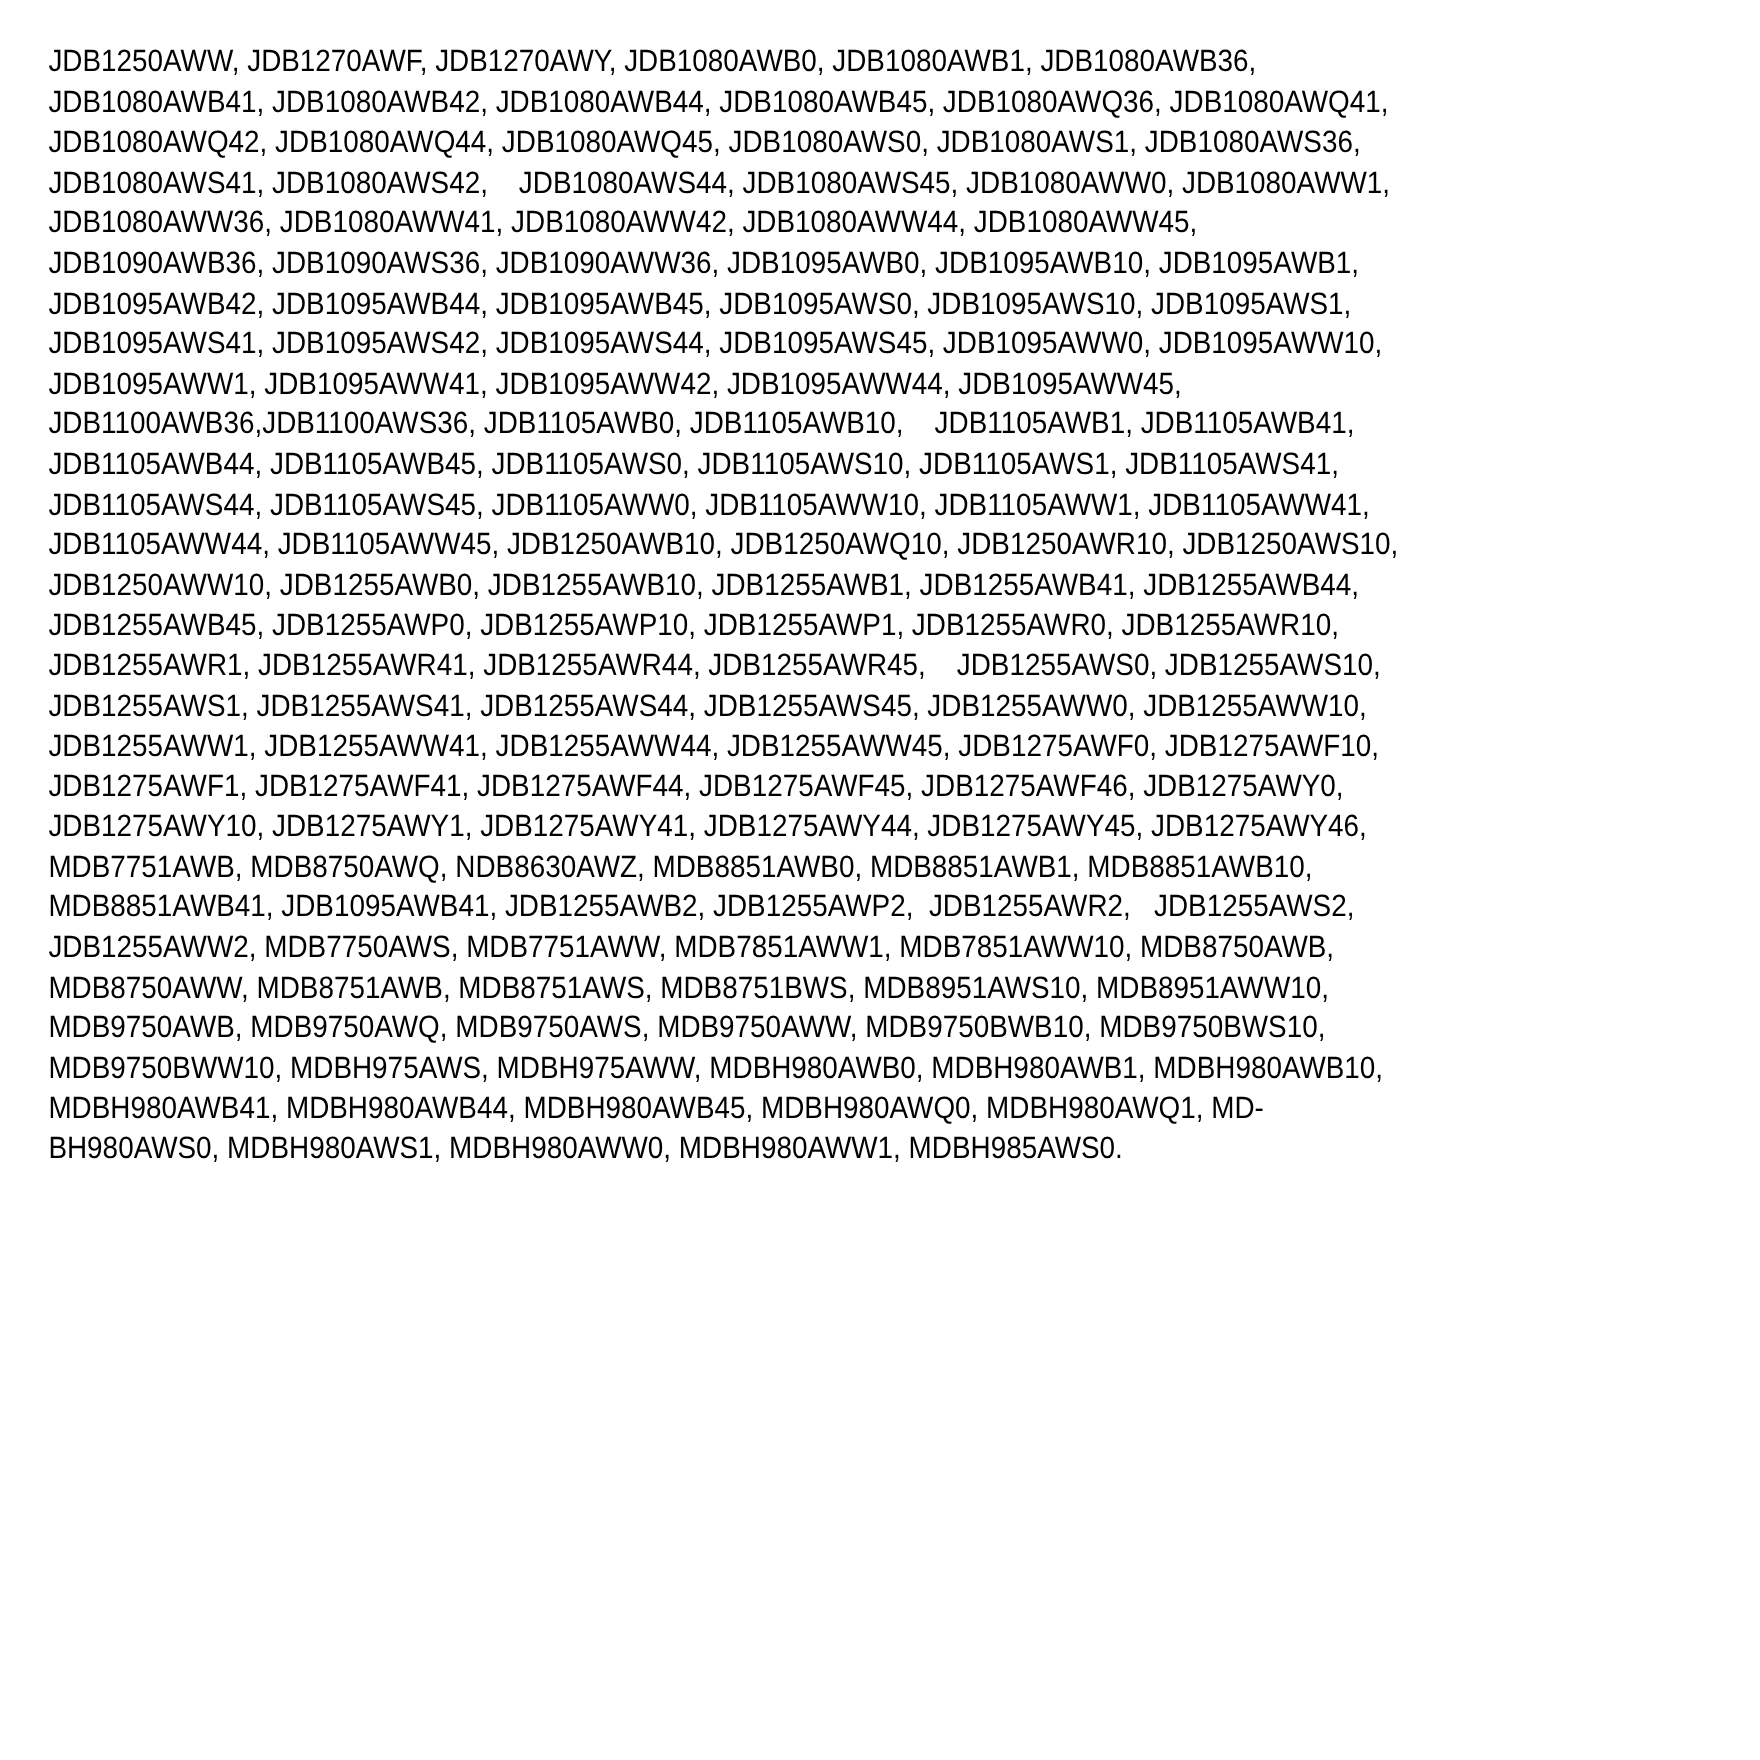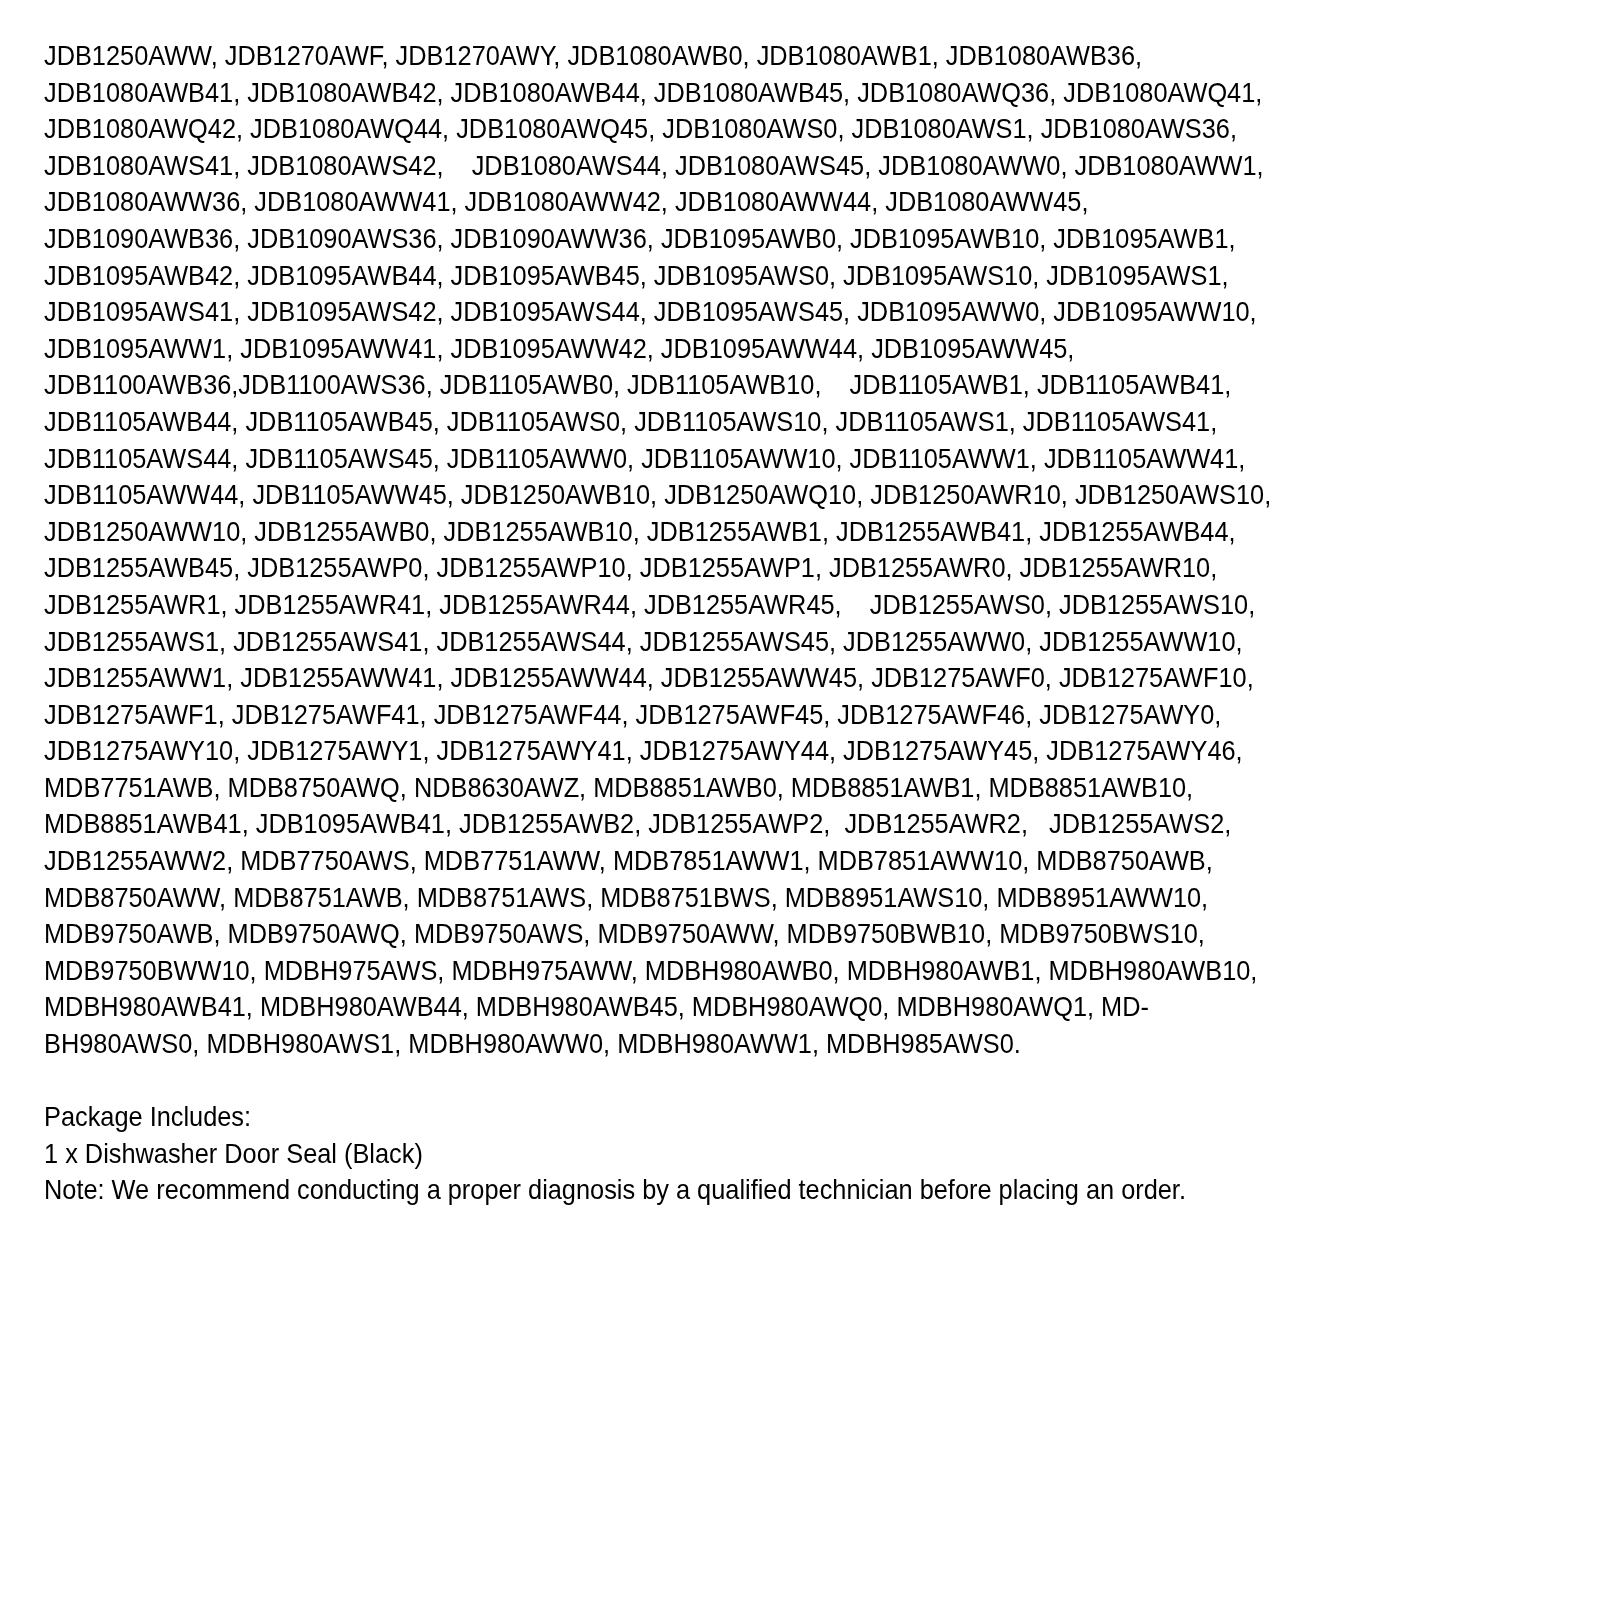--- a/index.html
+++ b/index.html
@@ -65,18 +65,13 @@
     <span class="line">JDB1255AWW2, MDB7750AWS, MDB7751AWW, MDB7851AWW1, MDB7851AWW10, MDB8750AWB,</span>
     <span class="line">MDB8750AWW, MDB8751AWB, MDB8751AWS, MDB8751BWS, MDB8951AWS10, MDB8951AWW10,</span>
     <span class="line">MDB9750AWB, MDB9750AWQ, MDB9750AWS, MDB9750AWW, MDB9750BWB10, MDB9750BWS10,</span>
     <span class="line">MDB9750BWW10, MDBH975AWS, MDBH975AWW, MDBH980AWB0, MDBH980AWB1, MDBH980AWB10,</span>
     <span class="line">MDBH980AWB41, MDBH980AWB44, MDBH980AWB45, MDBH980AWQ0, MDBH980AWQ1, MD-</span>
     <span class="line">BH980AWS0, MDBH980AWS1, MDBH980AWW0, MDBH980AWW1, MDBH985AWS0.</span>
   </div>
 
   <div class="gap"></div>
 
-  <div>
-    <span class="line">Package Includes:</span>
-    <span class="line">1 x Dishwasher Door Seal (Black)</span>
-    <span class="line">Note: We recommend conducting a proper diagnosis by a qualified technician before placing an order.</span>
-  </div>
 </div>
 
 </body></html>

